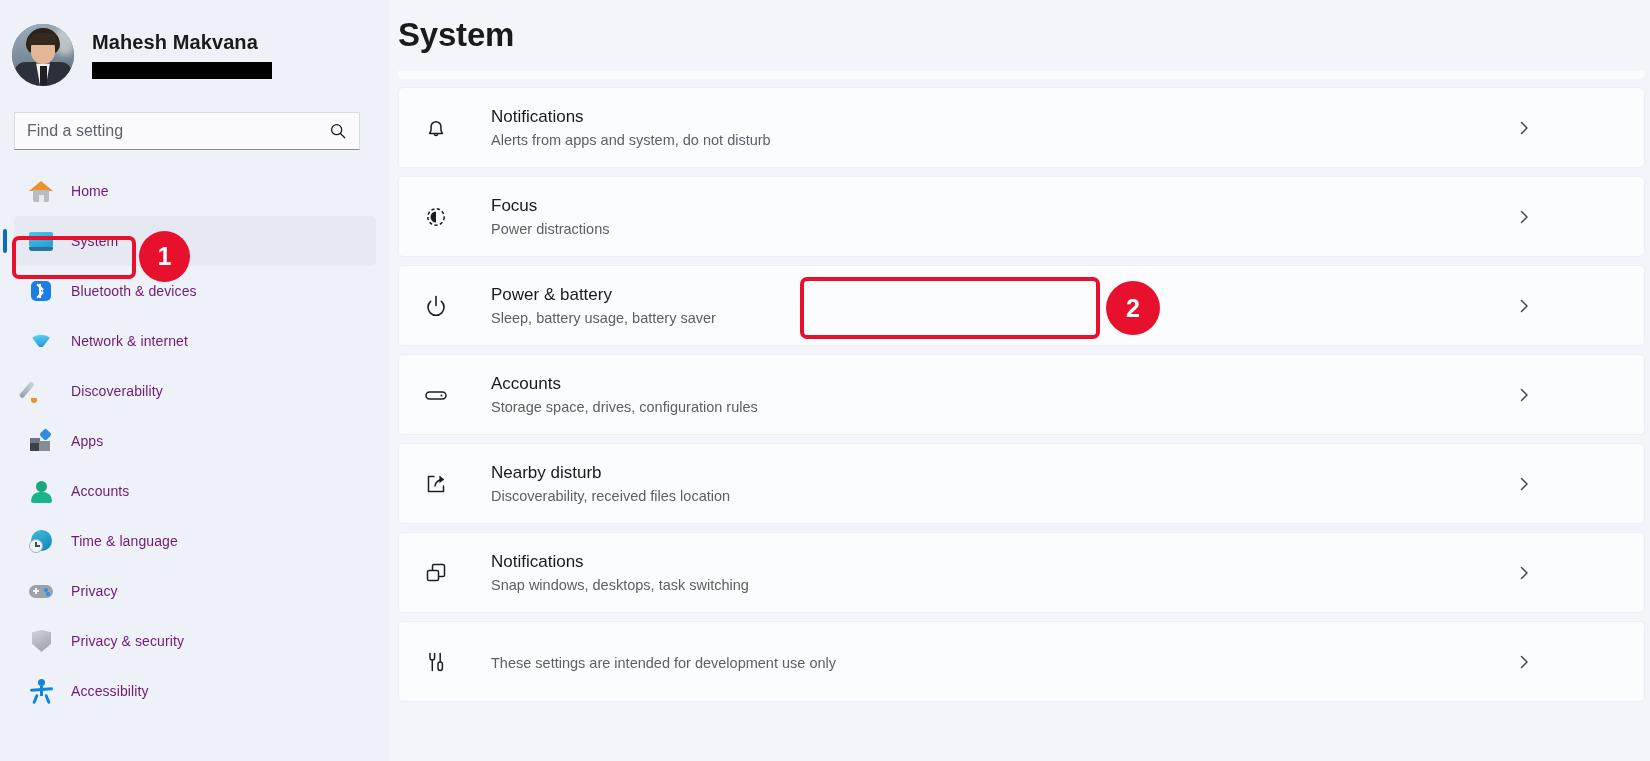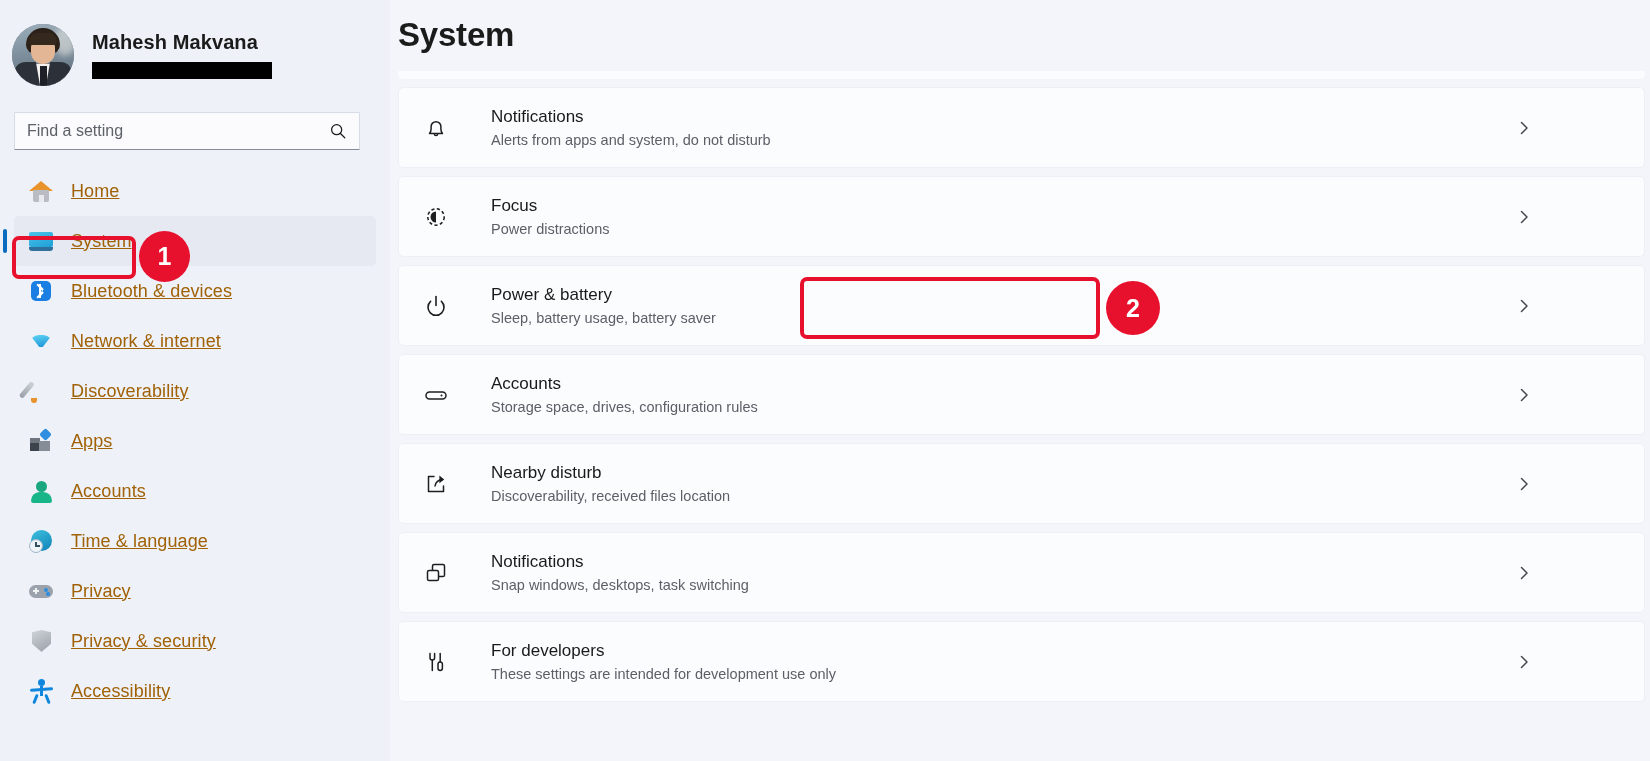--- a/index.html
+++ b/index.html
@@ -68,21 +68,21 @@
     padding-left: 14px;
     cursor: default;
   }
   .navitem.selected { background: #e6e9f1; }
   .navitem.selected::before {
     content: ""; position: absolute;
     left: -11px; top: 13px; width: 4px; height: 24px;
     background: #0b6cbf; border-radius: 3px;
   }
   .navicon { width: 26px; height: 26px; flex: 0 0 26px; position: relative; margin-right: 17px; }
-  .navlabel { font-size: 18px; color: #a16207; letter-spacing: .1px; text-decoration: underline; }
+  .navlabel { font-size: 14px; color: #701a75; letter-spacing: .1px; }
 
   
   .ic-home .roof { position:absolute; left:1px; top:3px; width:0; height:0; border-left:12px solid transparent; border-right:12px solid transparent; border-bottom:10px solid #e8932c; }
   .ic-home .body { position:absolute; left:5px; top:12px; width:16px; height:12px; background:#b9bcc2; border-radius:1px 1px 2px 2px; }
   .ic-home .door { position:absolute; left:11px; top:17px; width:5px; height:7px; background:#e9eaed; }
 
   .ic-sys .screen { position:absolute; left:1px; top:4px; width:24px; height:15px; background:linear-gradient(160deg,#4fc3e8,#1b9fd8); border-radius:2px; }
   .ic-sys .base   { position:absolute; left:1px; top:19px; width:24px; height:4px; background:#2f6f9c; border-radius:0 0 3px 3px; }
 
   .ic-bt .sq   { position:absolute; left:3px; top:3px; width:20px; height:20px; background:#1a7ee3; border-radius:5px; }
@@ -432,21 +432,20 @@
       <div class="card">
         <span class="card-icon">
           <svg viewBox="0 0 30 30" fill="none" stroke="currentColor" stroke-width="1.5">
             <path d="M9 6.5v4.2a2.3 2.3 0 0 0 4.6 0V6.5" stroke-linecap="round"></path>
             <path d="M11.3 13v10.5" stroke-linecap="round"></path>
             <rect x="17" y="15" width="4.4" height="8.5" rx="2.2"></rect>
             <path d="M19.2 6.5v8.5" stroke-linecap="round"></path>
           </svg>
         </span>
         <span class="card-text">
-          <span class="card-title" style="display:block">For developers</span>
           <span class="card-sub" style="display:block">These settings are intended for development use only</span>
         </span>
         <svg class="chev" viewBox="0 0 16 16" fill="none" stroke="currentColor" stroke-width="1.5">
             <path d="M5.5 2.5 11 8l-5.5 5.5" stroke-linecap="round" stroke-linejoin="round"></path>
           </svg>
       </div>
 
     </div>
 
     <div class="anno-box" id="anno-power"></div>

